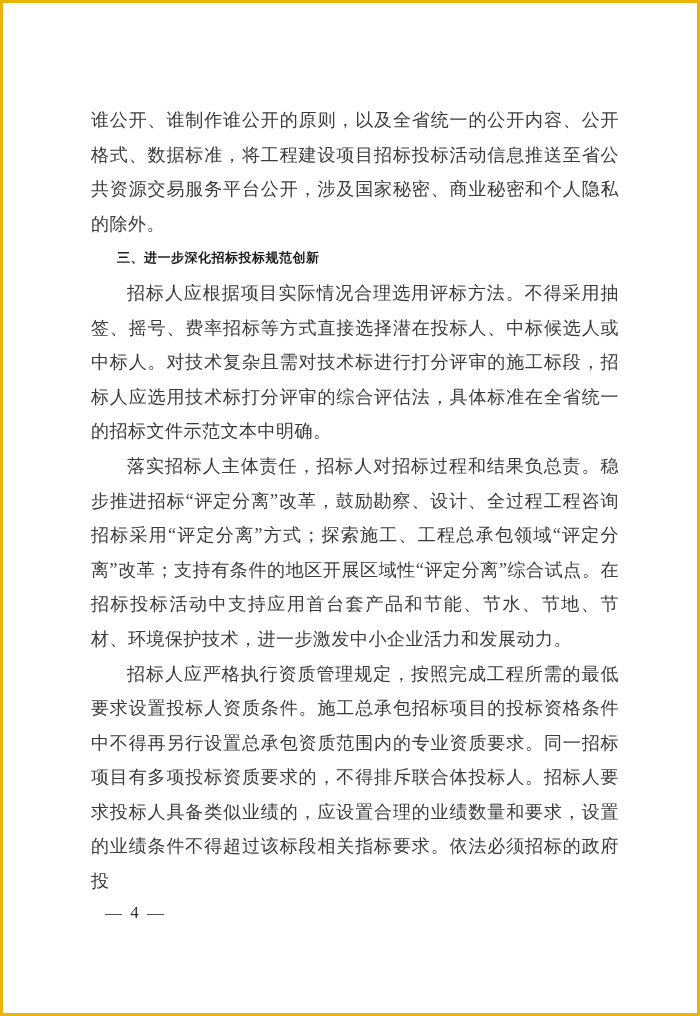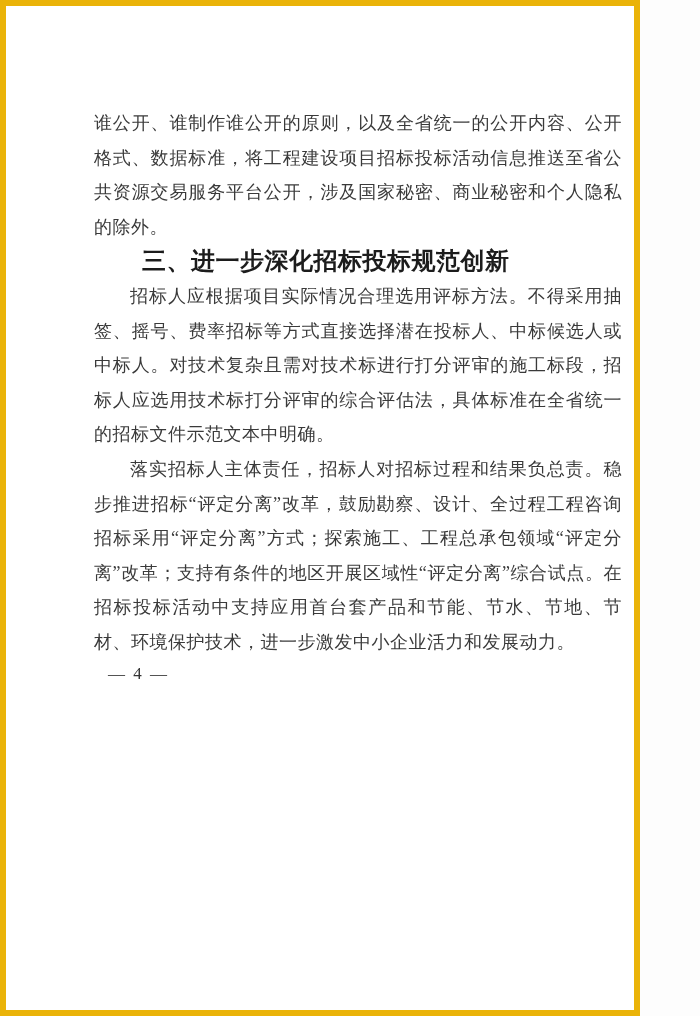--- a/index.html
+++ b/index.html
@@ -8,24 +8,24 @@
   }
   body {
     width: 700px;
     height: 1016px;
     background: #fdfdfd;
     overflow: hidden;
     font-family: "Liberation Serif", "DejaVu Serif", serif;
   }
   .page {
     box-sizing: border-box;
-    width: 640px;
+    width: 700px;
     height: 1016px;
     background: #ffffff;
-    border: 6px solid #eab308;
+    border: 3px solid #eab308;
     padding: 100px 85px 0 88px;
     position: relative;
   }
   .doc-body {
     width: 528px;
     color: #3a3a3a;
     font-size: 18px;
     line-height: 34.6px;
     text-align: justify;
     text-justify: inter-character;
@@ -36,21 +36,21 @@
     text-indent: 2em;
   }
   .doc-para.no-indent {
     text-indent: 0;
   }
   .doc-heading {
     margin: 0;
     font-family: "Liberation Sans", "DejaVu Sans", sans-serif;
     font-weight: bold;
     color: #1c1c1c;
-    font-size: 24px;
+    font-size: 13px;
     line-height: 34.6px;
     text-indent: 2em;
     letter-spacing: 0.5px;
   }
   .footer {
     margin: 3px 0 0 14px;
     color: #333333;
     font-size: 17px;
     line-height: 22px;
     letter-spacing: 2px;
@@ -58,15 +58,16 @@
 </style>
 </head>
 <body>
 
 <div class="page">
   <div class="doc-body">
       <p class="doc-para no-indent">谁公开、谁制作谁公开的原则，以及全省统一的公开内容、公开格式、数据标准，将工程建设项目招标投标活动信息推送至省公共资源交易服务平台公开，涉及国家秘密、商业秘密和个人隐私的除外。</p>
       <h2 class="doc-heading">三、进一步深化招标投标规范创新</h2>
       <p class="doc-para">招标人应根据项目实际情况合理选用评标方法。不得采用抽签、摇号、费率招标等方式直接选择潜在投标人、中标候选人或中标人。对技术复杂且需对技术标进行打分评审的施工标段，招标人应选用技术标打分评审的综合评估法，具体标准在全省统一的招标文件示范文本中明确。</p>
       <p class="doc-para">落实招标人主体责任，招标人对招标过程和结果负总责。稳步推进招标“评定分离”改革，鼓励勘察、设计、全过程工程咨询招标采用“评定分离”方式；探索施工、工程总承包领域“评定分离”改革；支持有条件的地区开展区域性“评定分离”综合试点。在招标投标活动中支持应用首台套产品和节能、节水、节地、节材、环境保护技术，进一步激发中小企业活力和发展动力。</p>
+      <p class="doc-para">招标人应严格执行资质管理规定，按照完成工程所需的最低要求设置投标人资质条件。施工总承包招标项目的投标资格条件中不得再另行设置总承包资质范围内的专业资质要求。同一招标项目有多项投标资质要求的，不得排斥联合体投标人。招标人要求投标人具备类似业绩的，应设置合理的业绩数量和要求，设置的业绩条件不得超过该标段相关指标要求。依法必须招标的政府投</p>
     </div>
   <div class="footer">— 4 —</div>
 </div>
 
 </body></html>

